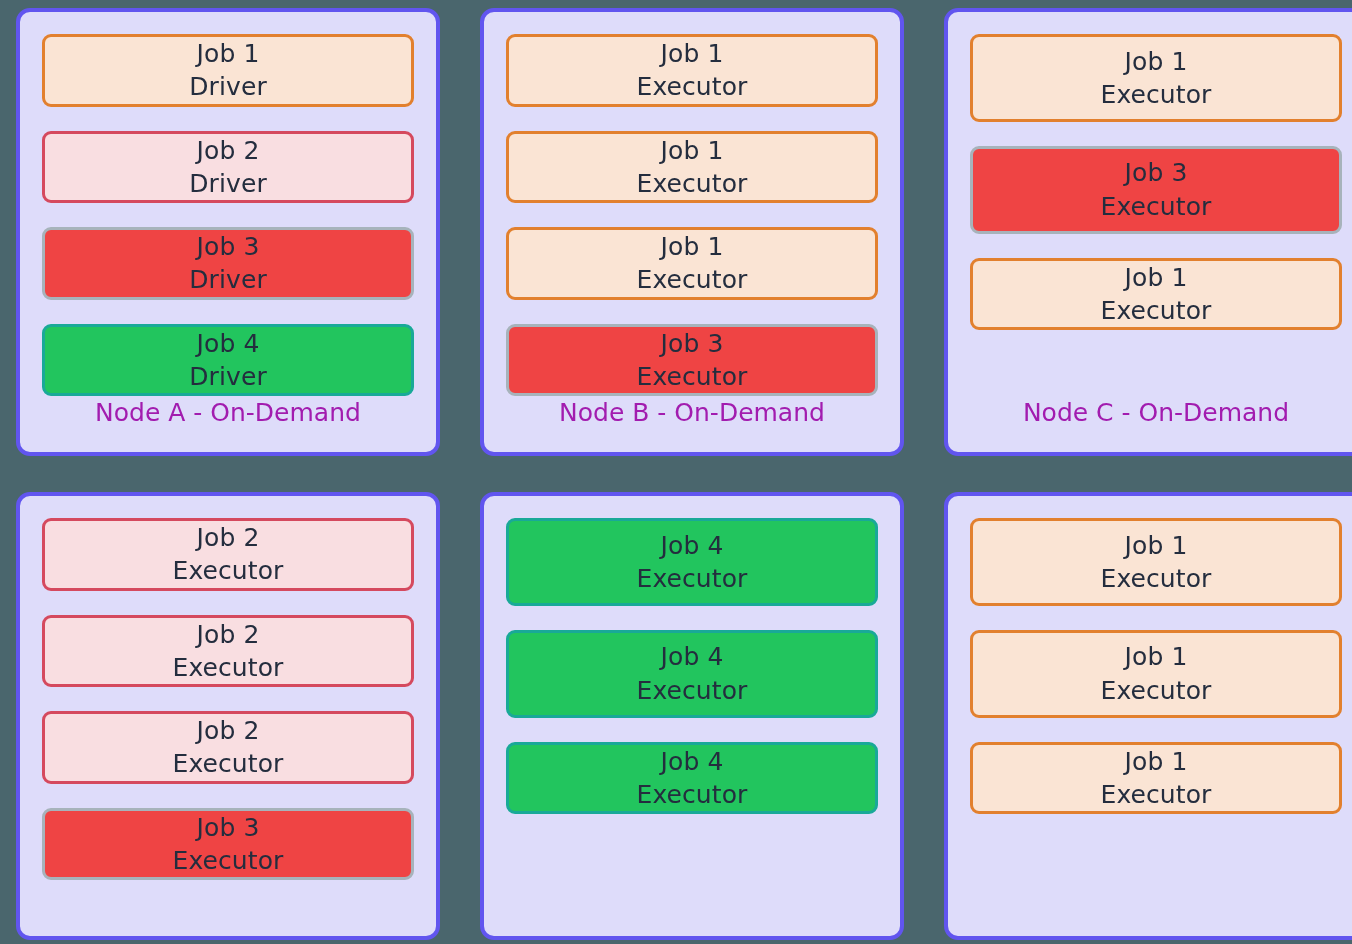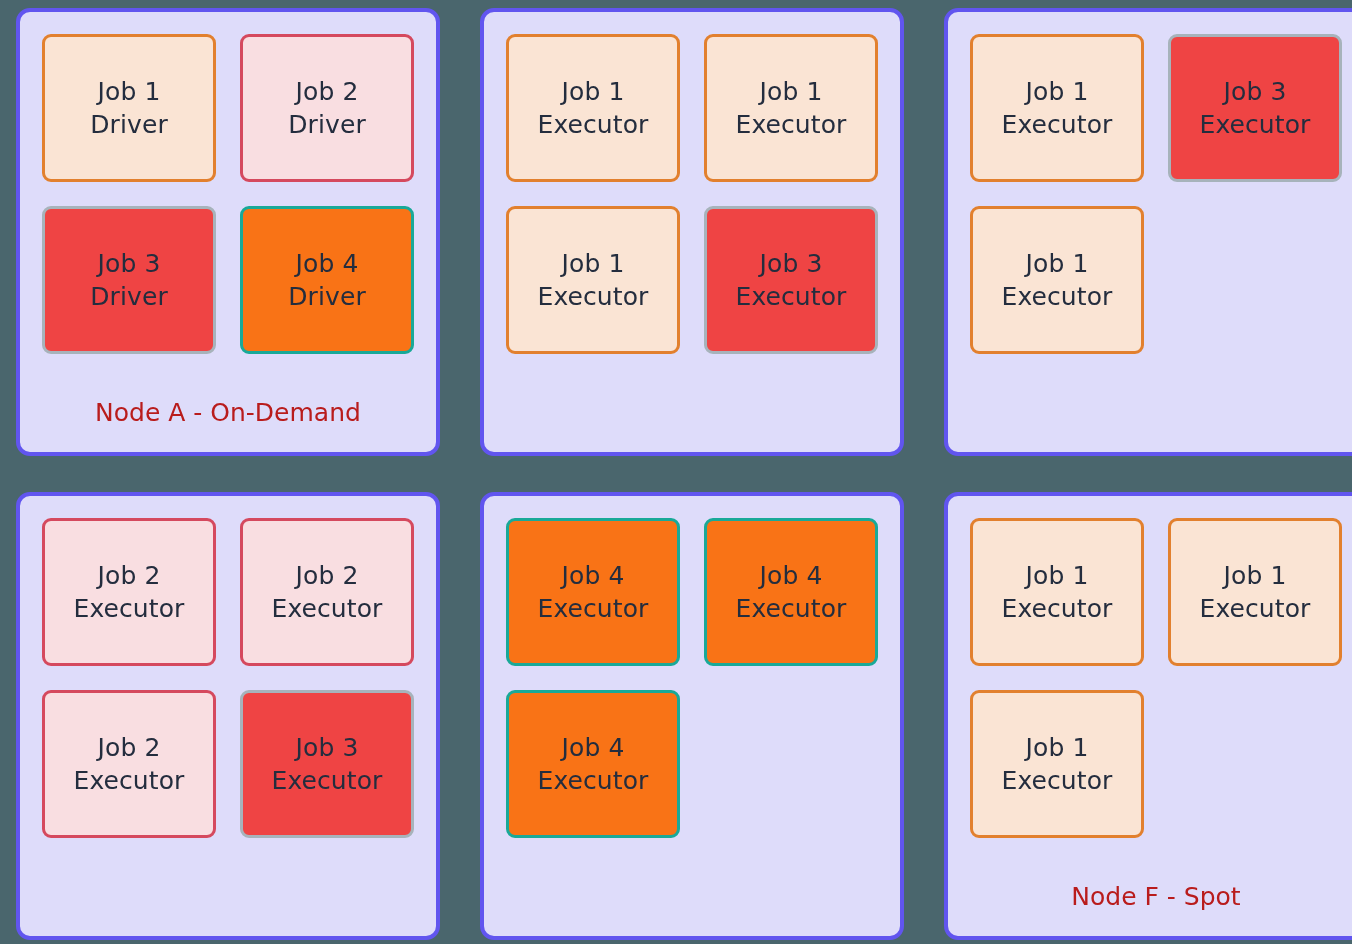--- a/index.html
+++ b/index.html
@@ -35,21 +35,21 @@
     background: #dedcfa;
     padding: 22px 22px 10px 22px;
     display: flex;
     flex-direction: column;
     align-items: stretch;
     overflow: hidden;
   }
 
   .slots {
     display: grid;
-    grid-template-columns: 1fr 1fr;
+    grid-template-columns: 1fr;
     grid-template-rows: 1fr 1fr;
     column-gap: 24px;
     row-gap: 24px;
     flex: 0 0 auto;
     height: 320px;
   }
 
   .slot {
     display: block;
   }
@@ -73,32 +73,32 @@
   }
 
   .job .l1, .job .l2 {
     display: block;
     white-space: nowrap;
   }
 
   .job.orange { border-color: #e2802e; background: #fae4d4; }
   .job.red    { border-color: #d5495e; background: #f9dee1; text-align: center; }
   .job.gray   { border-color: #a7b3bb; background: #ef4444; }
-  .job.teal   { border-color: #19a998; background: #f97316; }
+  .job.teal   { border-color: #19a998; background: #22c55e; }
 
   .slot.empty .job {
     border: none;
     background: transparent;
   }
 
   .node-label {
     margin-top: auto;
     padding-bottom: 14px;
     text-align: center;
-    color: #b91c1c;
+    color: #a21caf;
     font-size: 25px;
     line-height: 1.2;
     white-space: nowrap;
   }
 </style>
 </head>
 <body>
 
 <div class="board" id="board">
     <div class="node">
@@ -150,20 +150,21 @@
             <span class="l2">Executor</span>
           </div>
         </div>
         <div class="slot">
           <div class="job gray">
             <span class="l1">Job 3</span>
             <span class="l2">Executor</span>
           </div>
         </div>
       </div>
+      <div class="node-label">Node B - On-Demand</div>
     </div>
     <div class="node">
       <div class="slots">
         <div class="slot">
           <div class="job orange">
             <span class="l1">Job 1</span>
             <span class="l2">Executor</span>
           </div>
         </div>
         <div class="slot">
@@ -175,20 +176,21 @@
         <div class="slot">
           <div class="job orange">
             <span class="l1">Job 1</span>
             <span class="l2">Executor</span>
           </div>
         </div>
         <div class="slot empty">
           <div class="job"></div>
         </div>
       </div>
+      <div class="node-label">Node C - On-Demand</div>
     </div>
     <div class="node">
       <div class="slots">
         <div class="slot">
           <div class="job red">
             <span class="l1">Job 2</span>
             <span class="l2">Executor</span>
           </div>
         </div>
         <div class="slot">
@@ -253,15 +255,14 @@
         <div class="slot">
           <div class="job orange">
             <span class="l1">Job 1</span>
             <span class="l2">Executor</span>
           </div>
         </div>
         <div class="slot empty">
           <div class="job"></div>
         </div>
       </div>
-      <div class="node-label">Node F - Spot</div>
     </div>
   </div>
 
 </body></html>

